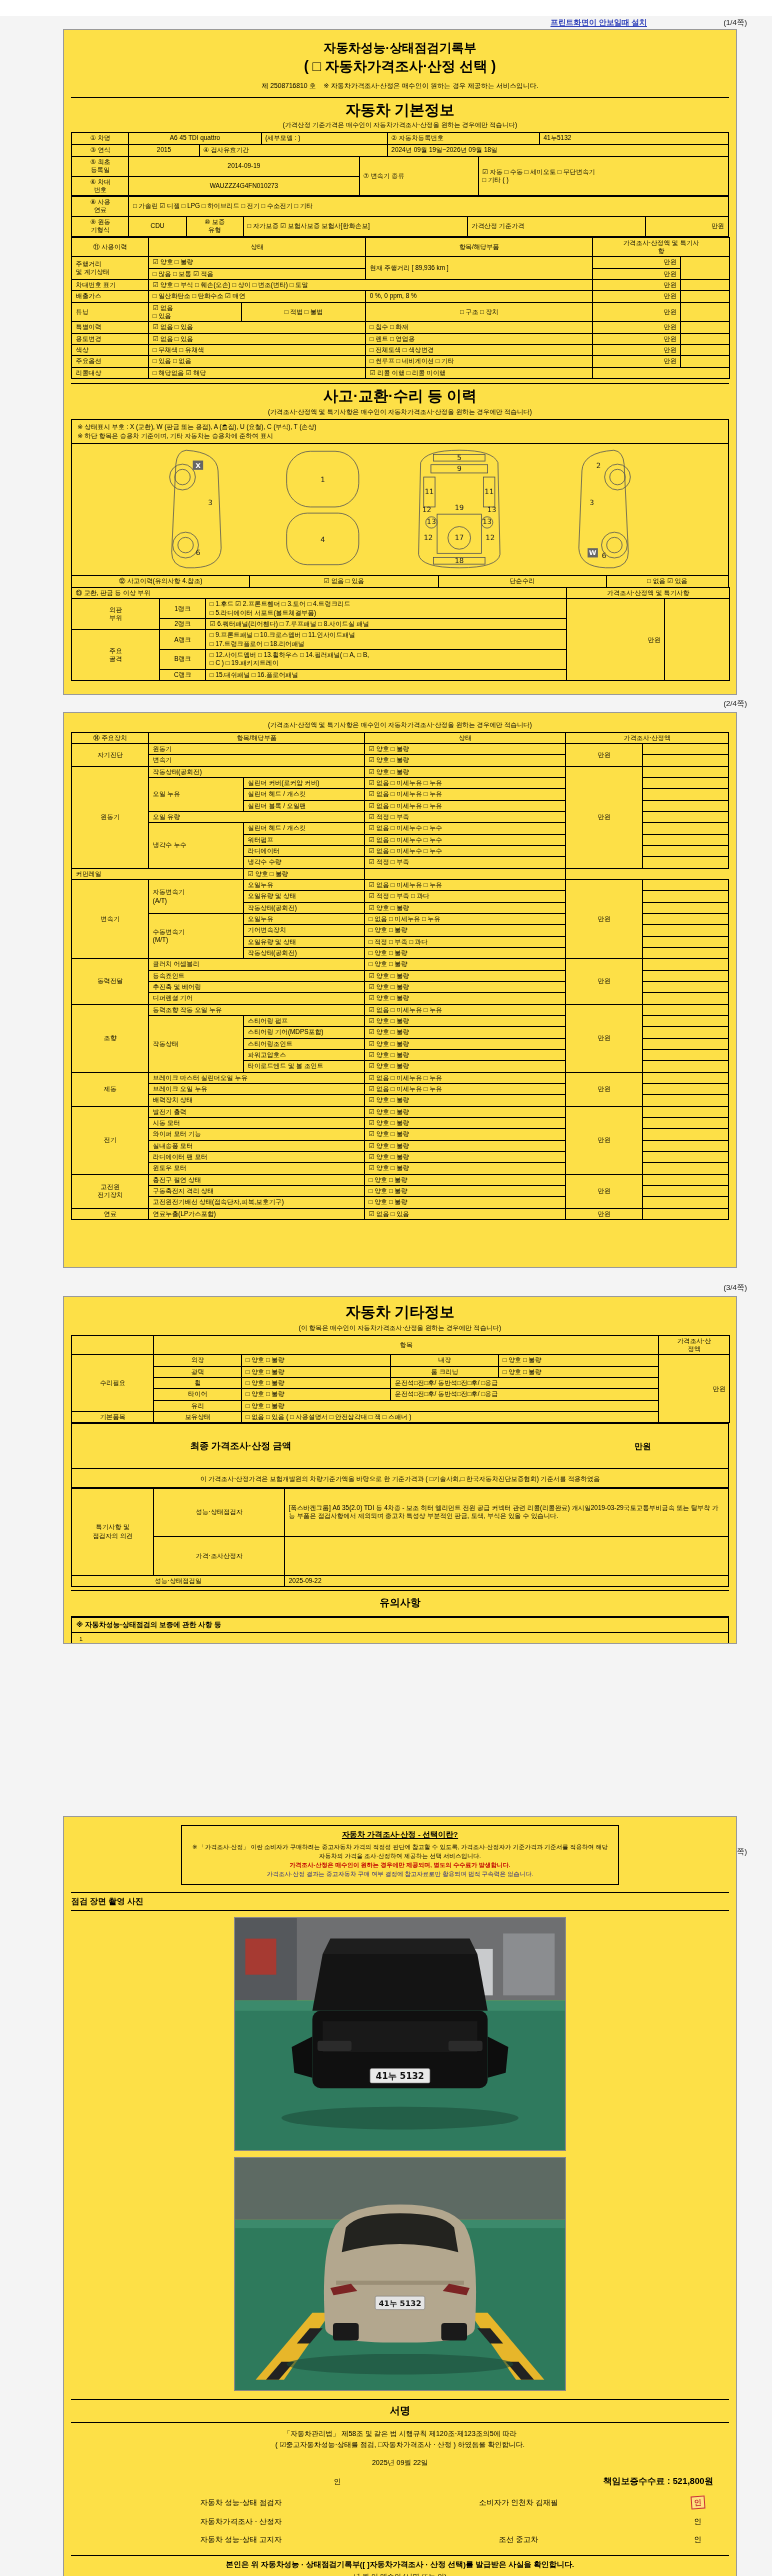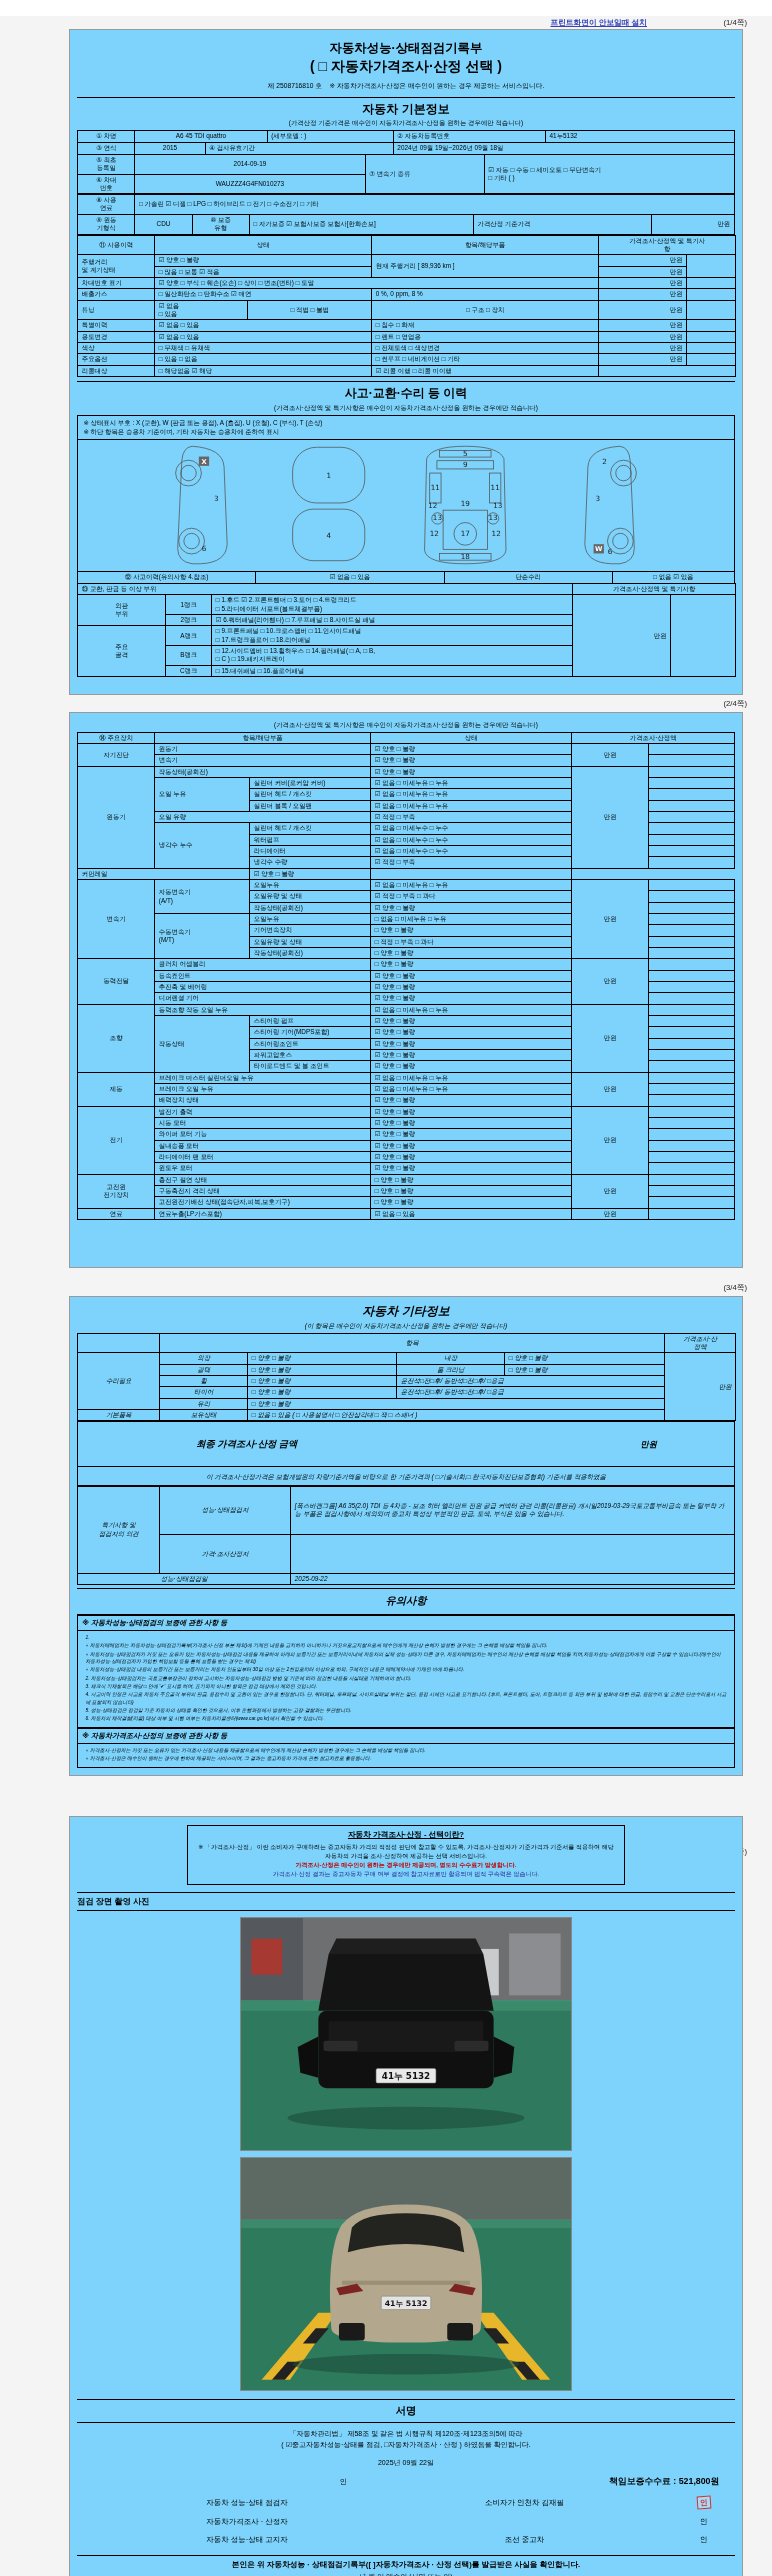--- a/index.html
+++ b/index.html
@@ -1,27 +1,27 @@
 <!DOCTYPE html>
 <html style="font-size:8.2px"><head>
 <meta charset="utf-8">
 <style>
   html,body{margin:0;padding:0;background:#f4f4f4;}
   .canvas{position:relative;width:773px;height:2576px;background:#f4f4f4;
           font-family:"Liberation Sans","DejaVu Sans",sans-serif;color:#000;overflow:hidden;}
   .topbar{position:absolute;top:0;left:0;width:773px;height:15.5px;background:#fff;}
   .corner{position:absolute;font-size:7.7px;color:#222;}
   .printlink{position:absolute;font-size:7.7px;color:#3344bb;text-decoration:underline;font-weight:bold;}
-  .page{position:absolute;left:69px;width:674px;background:#7dd3fc;border:0.5px solid #9a9a9a;
+  .page{position:absolute;left:63px;width:674px;background:#fde047;border:0.5px solid #9a9a9a;
         box-sizing:border-box;padding:5.2px 7.2px;overflow:hidden;}
   .t-main{font-size:12.4px;font-weight:bold;text-align:center;margin-top:5.2px;}
   .t-sub{font-size:14px;font-weight:bold;text-align:center;margin-top:1px;}
   .docline{font-size:6.7px;text-align:center;margin:5.2px 0 6.2px 0;}
   .sec{border-top:1.5px solid #000;text-align:center;padding:3.1px 0 2.1px 0;}
-  .sec .h{font-size:12px;font-weight:bold;}
+  .sec .h{font-size:15px;font-weight:bold;}
   .sec .s{font-size:6.4px;margin-top:1.5px;}
   table{border-collapse:collapse;width:100%;table-layout:fixed;}
   td{border:0.5px solid #000;font-size:6.4px;padding:1px 3.6px;vertical-align:middle;
      white-space:pre-line;word-break:break-all;line-height:1.3;}
   td.lab{text-align:center;}
   td.ctr{text-align:center;}
   td.unit{text-align:right;}
   .thickT{border-top:1.5px solid #000;}
   .stack{margin-top:-0.5px;}
   .notes{border:0.5px solid #000;border-top:1px solid #000;font-size:6.4px;padding:2.1px 5.2px;line-height:1.45;}
@@ -620,21 +620,21 @@
             <td colspan="2" class="i">연료누출(LP가스포함)</td>
             <td class="s">☑ 없음   □ 있음</td>
             <td class="p">만원</td>
             <td class="x"></td>
           </tr>
         </tbody>
     </table>
   </div>
 
   <div class="corner" style="top:1283px;right:26px;">(3/4쪽)</div>
-  <div class="page" style="top:1296px;height:480px;font-style:italic;">
+  <div class="page" style="top:1296px;height:348px;">
     <div class="sec" style="border-top:none;padding-top:1px">
       <div class="h">자동차 기타정보</div>
       <div class="s">(이 항목은 매수인이 자동차가격조사·산정을 원하는 경우에만 적습니다)</div>
     </div>
     <table class="thickT">
       <colgroup>
           <col style="width:82px">
           <col style="width:88px">
           <col style="width:149px">
           <col style="width:108px">

